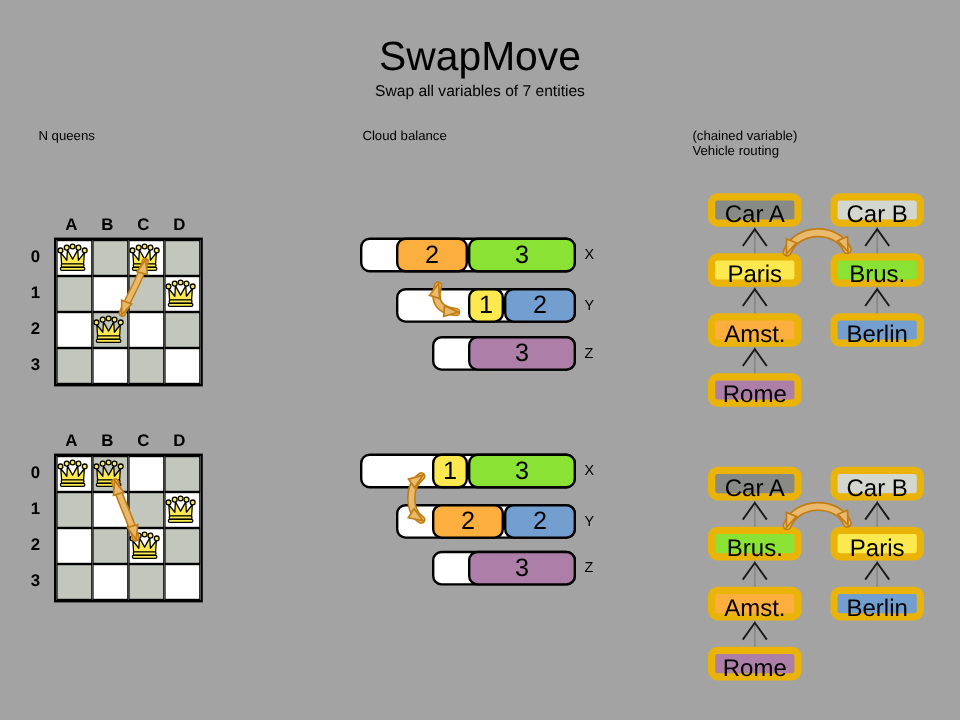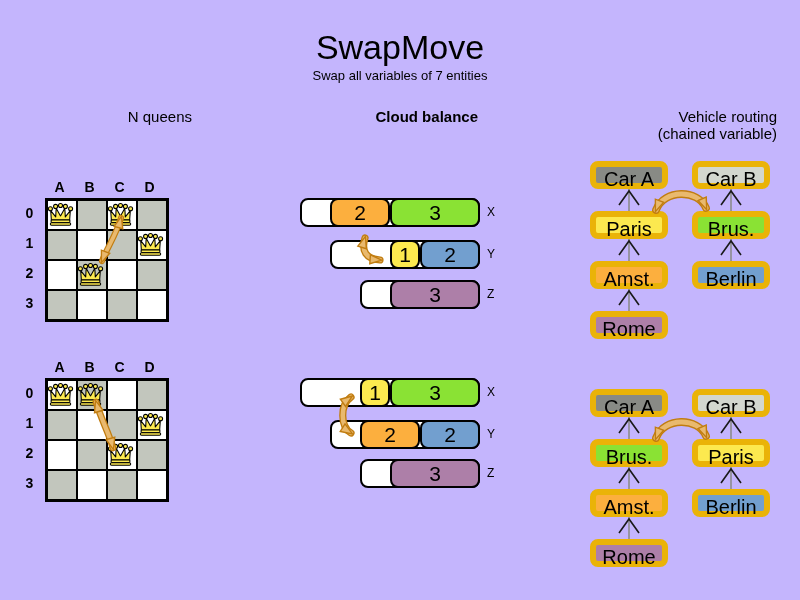--- a/index.html
+++ b/index.html
@@ -1,44 +1,44 @@
 <!DOCTYPE html>
 <html><head>
 <meta charset="utf-8">
 <style>
   html,body{margin:0;padding:0;background:#ffffff;}
   body{font-family:"Liberation Sans", sans-serif; color:#000;}
-  #stage{position:relative;width:800px;height:600px;background:#c4b5fd;overflow:hidden;}
+  #stage{position:relative;width:800px;height:600px;background:#a3a3a3;overflow:hidden;}
   .title{position:absolute;left:0;top:28px;width:800px;text-align:center;font-size:34px;}
   .subtitle{position:absolute;left:0;top:68px;width:800px;text-align:center;font-size:13px;}
-  .colhead{position:absolute;font-size:15px;text-align:right;}
+  .colhead{position:absolute;font-size:11px;text-align:left;}
   .board{position:absolute;width:120px;height:120px;border:2px solid #000;box-sizing:content-box;}
   .cell{position:absolute;width:30px;height:30px;box-sizing:border-box;border:1px solid #000;}
   .blabel{position:absolute;font-size:14px;font-weight:bold;text-align:center;letter-spacing:1px;}
   .crect{position:absolute;background:#fff;border:2px solid #000;border-radius:8px;box-sizing:border-box;}
   .pblock{position:absolute;border:2px solid #000;border-radius:8px;box-sizing:border-box;
           text-align:center;font-size:21px;}
   .rowlabel{position:absolute;font-size:12px;}
   .vbox{position:absolute;width:78px;height:28px;border:6px solid #eab308;border-radius:8px;
         box-sizing:border-box;text-align:center;font-size:20px;line-height:25px;}
   .queen{position:absolute;}
   #overlay{position:absolute;left:0;top:0;width:800px;height:600px;pointer-events:none;z-index:20;}
 </style>
 </head>
 <body>
 
 <div id="stage">
   <div class="title">SwapMove</div>
   <div class="subtitle">Swap all variables of 7 entities</div>
 
   <div class="colhead" style="left:32px;top:108px;width:160px;">N queens</div>
-  <div class="colhead" style="left:318px;top:108px;width:160px;font-weight:bold;">Cloud balance</div>
+  <div class="colhead" style="left:302px;top:108px;width:160px;">Cloud balance</div>
   <div class="colhead" style="left:577px;top:108px;width:200px;">
+    <div>(chained variable)</div>
     <div>Vehicle routing</div>
-    <div>(chained variable)</div>
   </div>
 
   <div id="dyn">
       <div class="board" style="left: 45px; top: 198px;">
         <div class="cell" style="left: 0px; top: 0px; background: rgb(255, 255, 255);"></div>
         <div class="cell" style="left: 30px; top: 0px; background: rgb(194, 198, 189);"></div>
         <div class="cell" style="left: 60px; top: 0px; background: rgb(255, 255, 255);"></div>
         <div class="cell" style="left: 90px; top: 0px; background: rgb(194, 198, 189);"></div>
         <div class="cell" style="left: 0px; top: 30px; background: rgb(194, 198, 189);"></div>
         <div class="cell" style="left: 30px; top: 30px; background: rgb(255, 255, 255);"></div>

